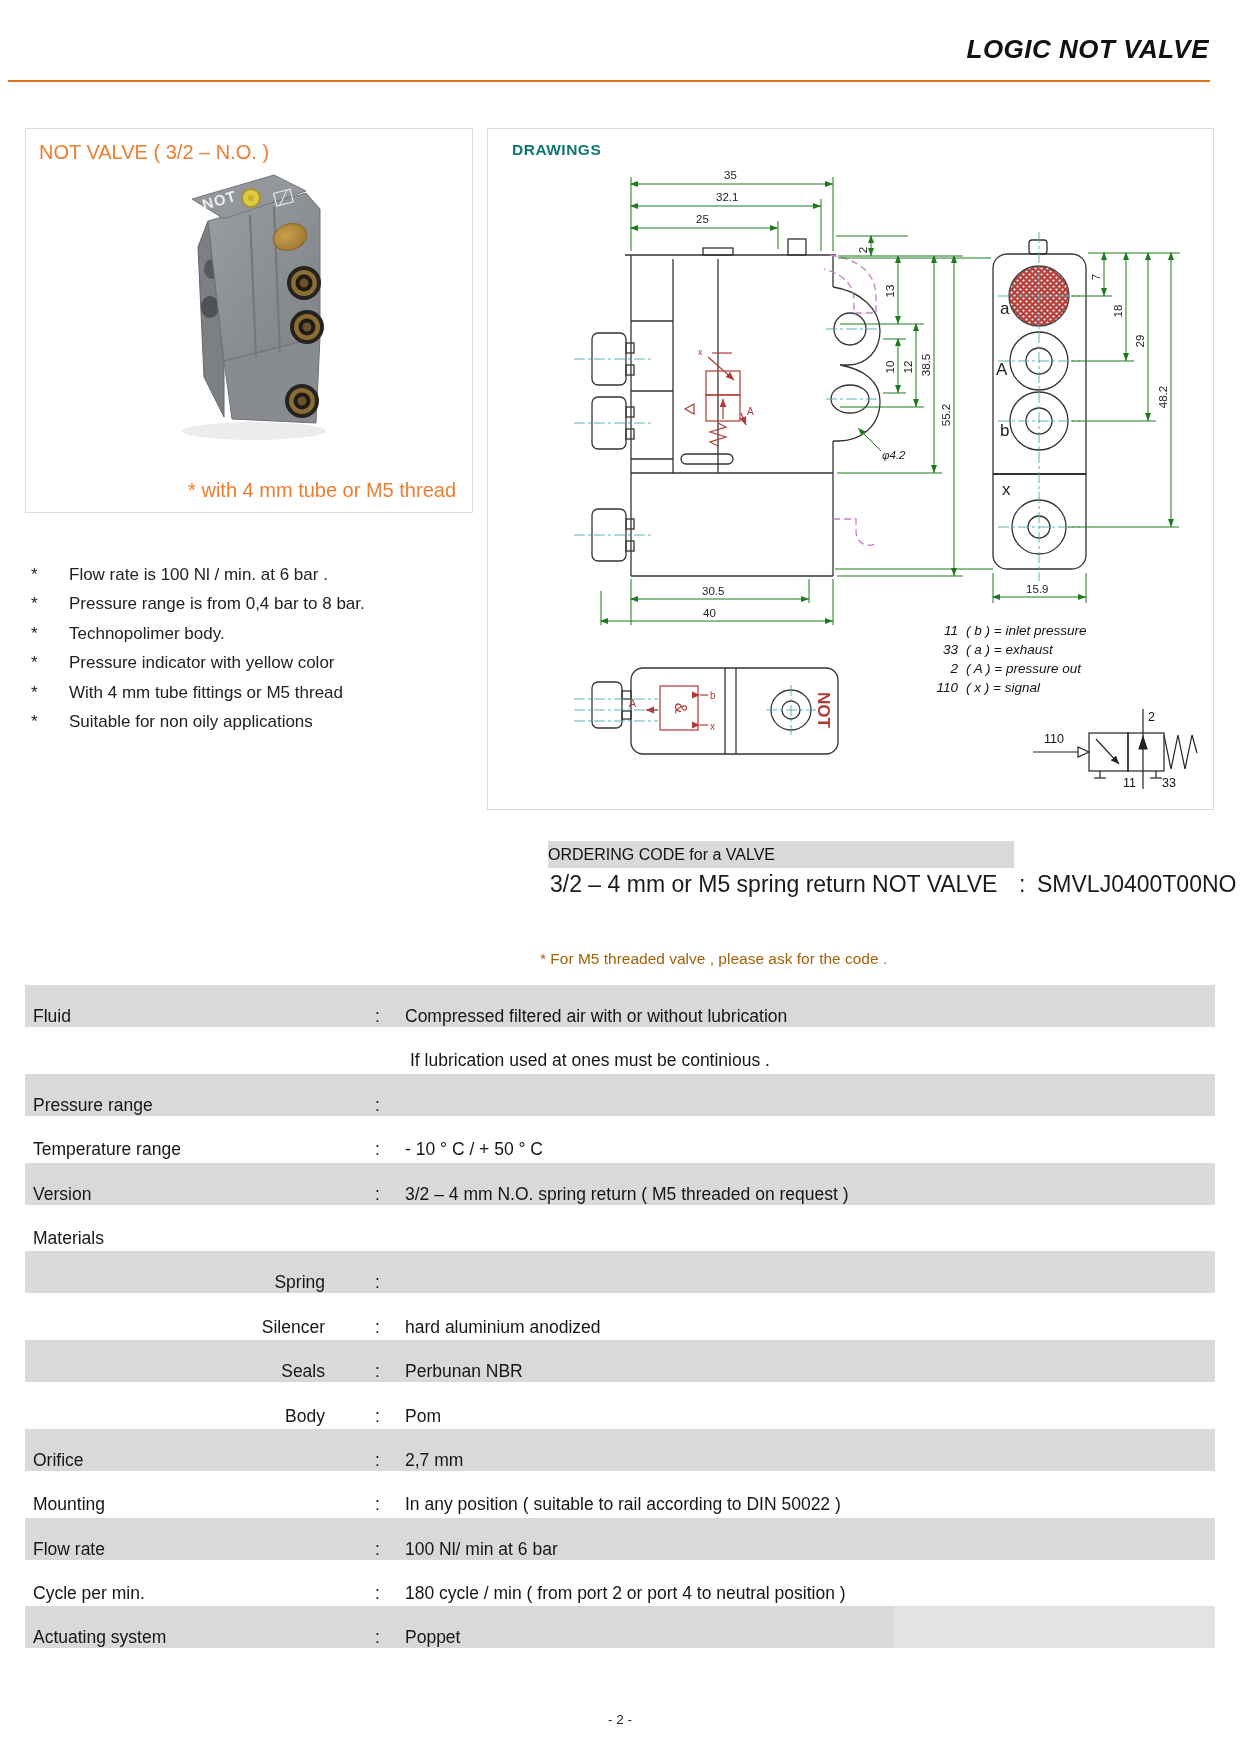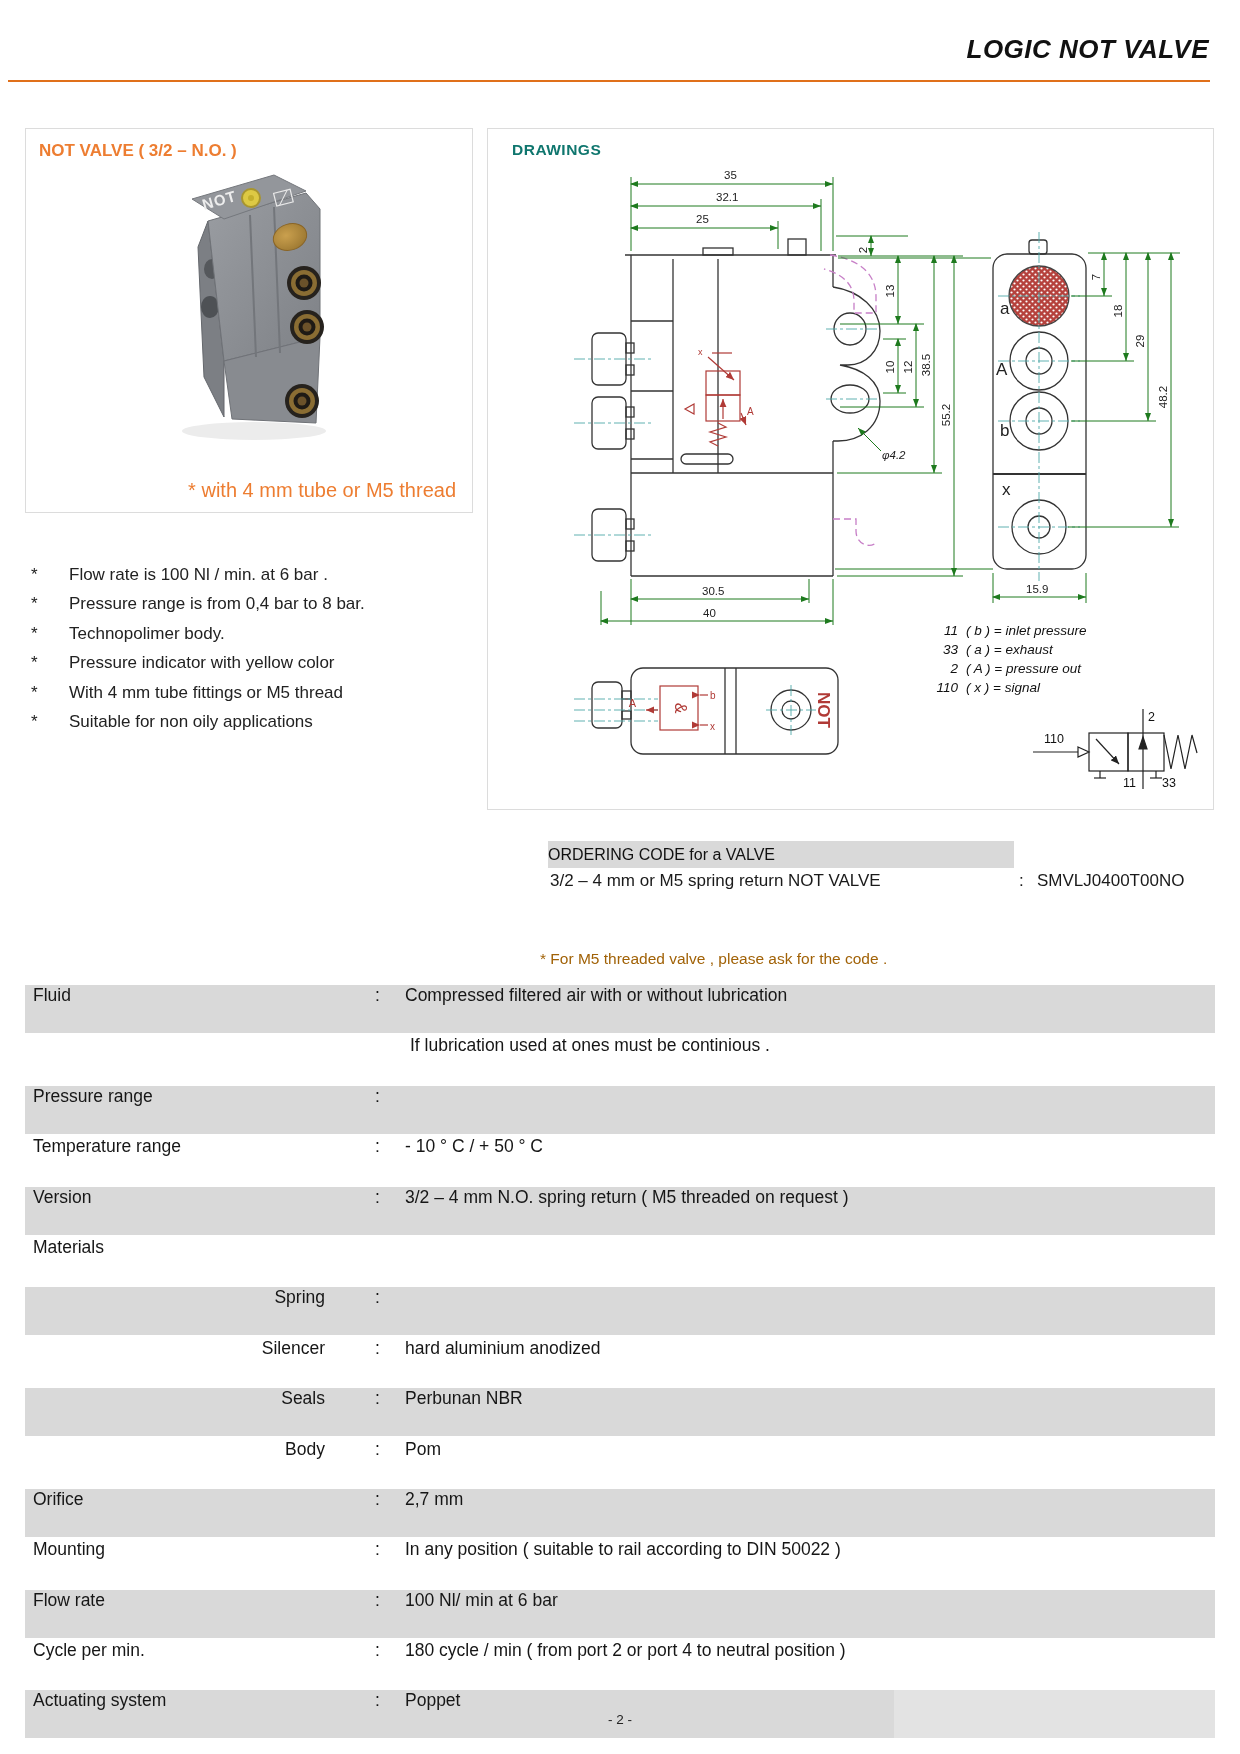--- a/index.html
+++ b/index.html
@@ -15,21 +15,21 @@
     letter-spacing:.5px;
   }
   .header-rule{position:absolute;top:80px;left:8px;width:1202px;height:2px;background:#e0701a;}
 
   
   .product-panel{
     position:absolute;left:25px;top:128px;width:448px;height:385px;
     border:1px solid #dcdcdc;background:#fff;box-sizing:border-box;
   }
   .panel-title{
-    position:absolute;left:13px;top:12px;font-size:17px;font-weight:bold;color:#ed7d31;
+    position:absolute;left:13px;top:12px;font-size:20px;font-weight:normal;color:#ed7d31;
   }
   .photo-wrap{position:absolute;left:128px;top:36px;width:200px;height:280px;}
   .photo-caption{
     position:absolute;right:16px;bottom:10px;font-size:20px;color:#ed7d31;
   }
 
   
   .features{
     position:absolute;left:25px;top:560px;width:460px;list-style:none;margin:0;padding:0;
     font-size:17px;color:#222;
@@ -48,29 +48,29 @@
   .porttxt{font-size:17px;fill:#222;font-family:"Liberation Sans",sans-serif;}
   .legtxt{font-size:13.5px;font-style:italic;fill:#111;font-family:"Liberation Sans",sans-serif;}
   .symtxt{font-size:12.5px;fill:#111;font-family:"Liberation Sans",sans-serif;}
   .redtxt{fill:#b03a36;font-family:"Liberation Sans",sans-serif;}
 
   
   .order-bar{
     position:absolute;left:548px;top:841px;width:466px;height:27px;background:#d9d9d9;
     font-size:16px;line-height:27px;box-sizing:border-box;color:#111;
   }
-  .order-line{position:absolute;left:0;top:871px;width:1240px;height:22px;font-size:17px;}
+  .order-line{position:absolute;left:0;top:871px;width:1240px;height:22px;font-size:23px;}
   .order-item{position:absolute;left:550px;}
   .order-colon{position:absolute;left:1019px;}
   .order-code{position:absolute;left:1037px;}
   .order-note{position:absolute;left:540px;top:950px;font-size:15.5px;color:#a16207;}
 
   
   .specs{position:absolute;left:25px;top:985px;width:1190px;}
-  .srow{height:48px;margin-bottom:2.4px;display:flex;align-items:flex-start;font-size:17.5px;color:#161616;}
+  .srow{height:42px;margin-bottom:2.4px;display:flex;align-items:flex-end;font-size:17.5px;color:#161616;}
   .srow.shaded{background:#d9d9d9;}
   .srow.split{background:linear-gradient(to right,#d9d9d9 0%,#d9d9d9 73%,#e3e3e3 73%,#e3e3e3 100%);}
   .slabel{width:350px;padding-left:8px;box-sizing:border-box;}
   .srow.sub .slabel{text-align:right;padding-right:50px;}
   .scolon{width:30px;}
   .svalue{flex:1;}
   .srow.cont .svalue{padding-left:5px;}
 
   .footer{position:absolute;left:0;top:1712px;width:1240px;text-align:center;font-size:13.5px;color:#222;}
 </style>

